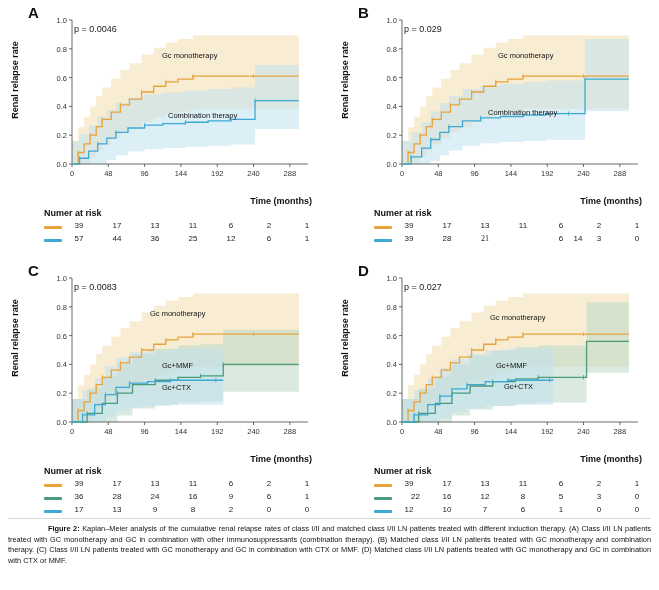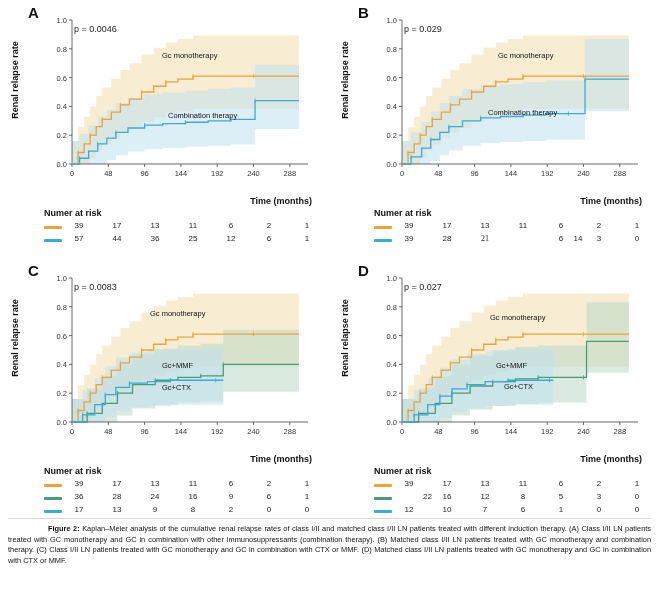--- a/index.html
+++ b/index.html
@@ -400,21 +400,21 @@
             <span class="risk-cell" style="left: 24px;">39</span>
             <span class="risk-cell" style="left: 62px;">17</span>
             <span class="risk-cell" style="left: 100px;">13</span>
             <span class="risk-cell" style="left: 138px;">11</span>
             <span class="risk-cell" style="left: 176px;">6</span>
             <span class="risk-cell" style="left: 214px;">2</span>
             <span class="risk-cell" style="left: 252px;">1</span>
           </div>
           <div class="risk-row">
             <span class="swatch" style="background: rgb(75, 155, 122);"></span>
-            <span class="risk-cell" style="left: 36px; text-align: right;">22</span>
+            <span class="risk-cell" style="left: 24px; text-align: right;">22</span>
             <span class="risk-cell" style="left: 62px;">16</span>
             <span class="risk-cell" style="left: 100px;">12</span>
             <span class="risk-cell" style="left: 138px;">8</span>
             <span class="risk-cell" style="left: 176px;">5</span>
             <span class="risk-cell" style="left: 214px;">3</span>
             <span class="risk-cell" style="left: 252px;">0</span>
           </div>
           <div class="risk-row">
             <span class="swatch" style="background: rgb(61, 169, 212);"></span>
             <span class="risk-cell" style="left: 24px;">12</span>

